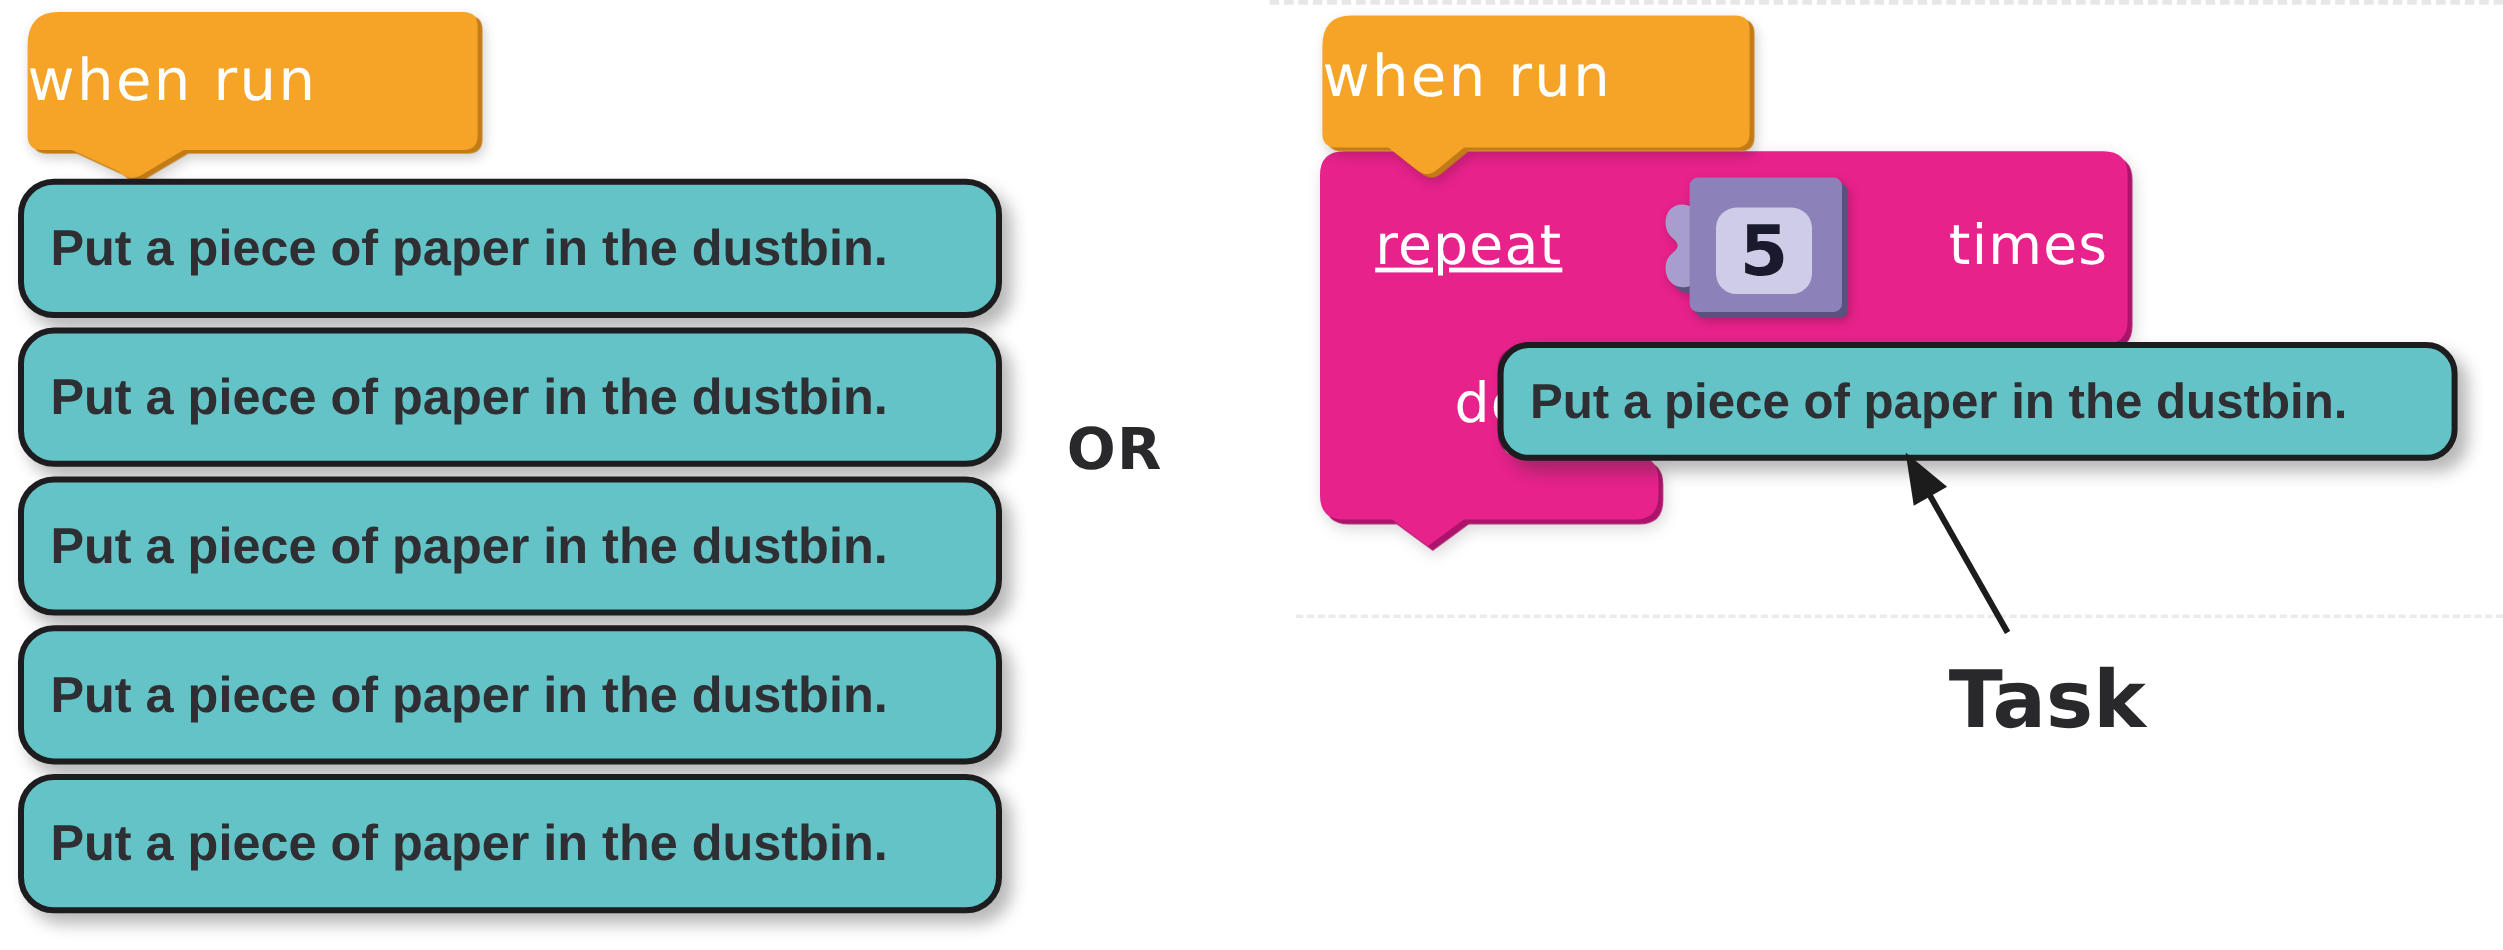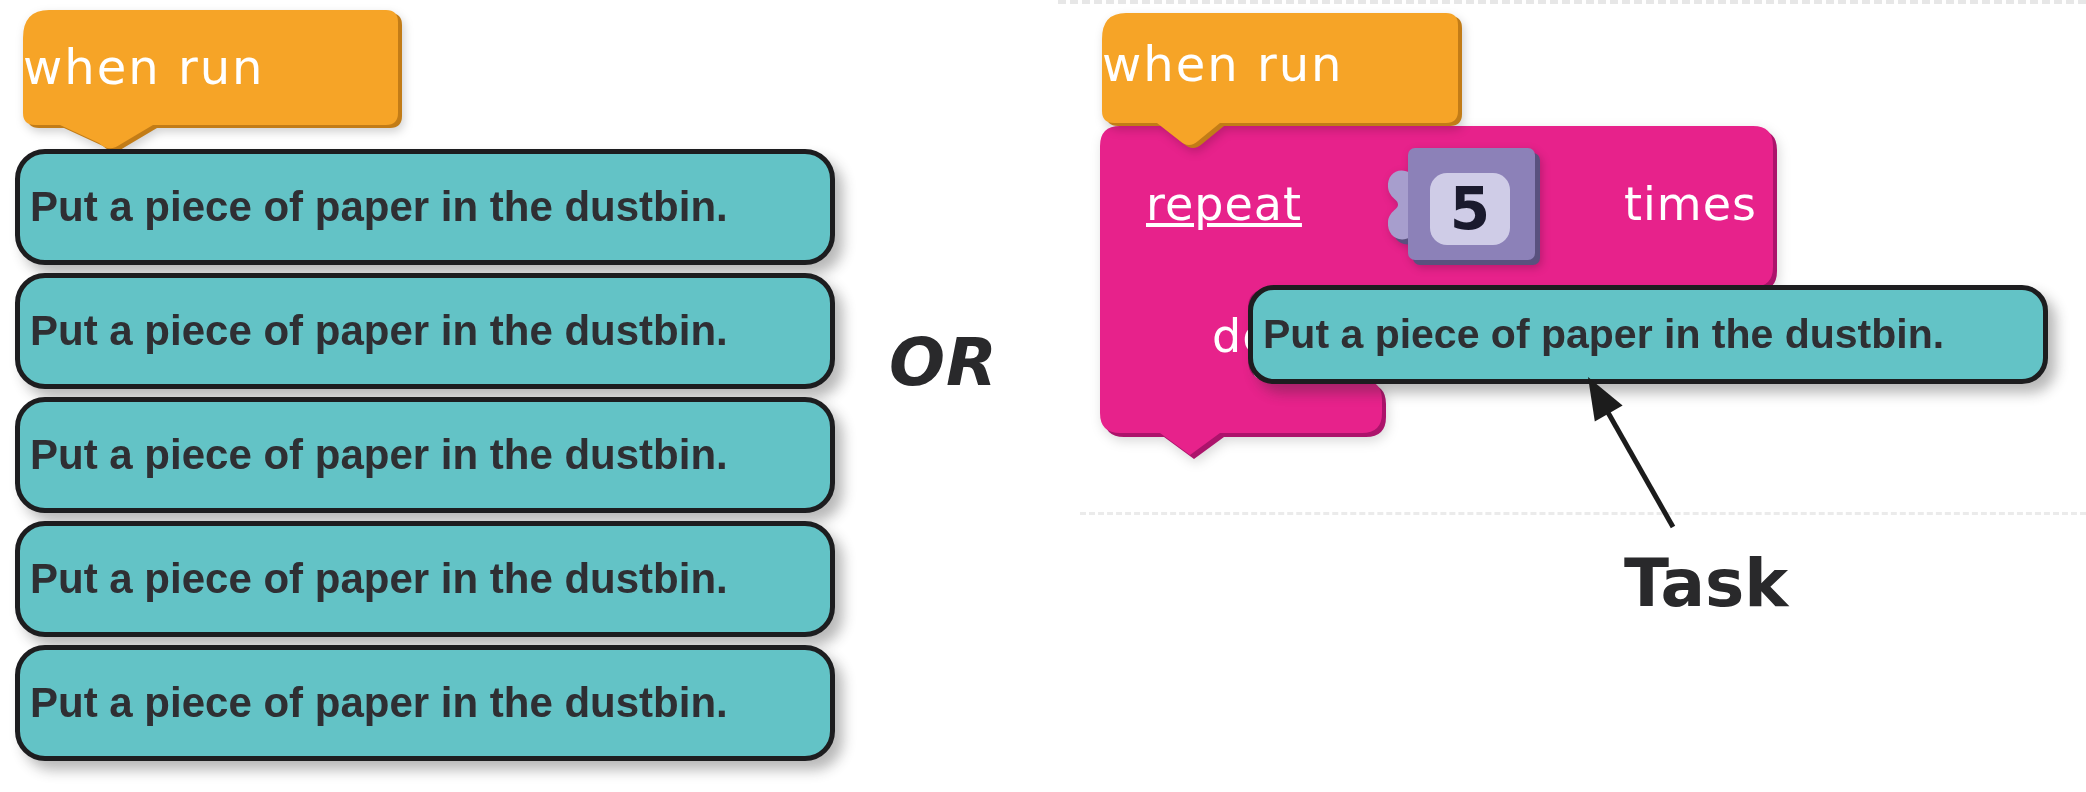--- a/index.html
+++ b/index.html
@@ -18,31 +18,31 @@
   .hat-label{position:absolute;z-index:4;color:var(--c-label_white,#fff);
              font-family:"DejaVu Sans",sans-serif;font-size:48px;letter-spacing:2px;
              line-height:56px;text-align:left;}
   .hat-label-left{left:23px;top:39px;width:375px;}
   .hat-label-right{left:1102px;top:36px;width:356px;}
 
   
   .cmd{position:absolute;box-sizing:border-box;z-index:2;
        background:var(--c-teal,#63C3C6);border:5px solid var(--c-block_border,#1D1D1F);
        border-radius:30px;display:flex;align-items:center;
-       padding-left:10px;padding-right:8px;
+       padding-left:22px;padding-right:8px;
        box-shadow:8px 9px 13px rgba(40,40,40,.33);
        font-size:42px;font-weight:bold;color:var(--c-text_dark,#2F2F33);}
   .cmd-left{left:15px;width:820px;height:116px;}
   .c1{top:149px;} .c2{top:273px;} .c3{top:397px;} .c4{top:521px;} .c5{top:645px;}
   .cmd-task{left:1248px;top:285px;width:800px;height:99px;border-radius:26px;z-index:4;font-size:41px;}
 
   
-  .or{position:absolute;left:889px;top:324px;z-index:3;
-      font-family:"DejaVu Sans",sans-serif;font-weight:bold;font-size:66px;
-      color:var(--c-annotation,#29292B);letter-spacing:1px;font-style:italic;}
+  .or{position:absolute;left:889px;top:347px;z-index:3;
+      font-family:"DejaVu Sans",sans-serif;font-weight:bold;font-size:48px;
+      color:var(--c-annotation,#29292B);letter-spacing:1px;}
 
   
   .repeat-svg{position:absolute;left:1100px;top:126px;z-index:1;overflow:visible;
       filter:drop-shadow(4px 4px 0 var(--c-pink_shadow,#AC136B)) drop-shadow(2px 4px 6px rgba(0,0,0,.15));}
   .repeat-svg path{fill:var(--c-pink,#E7228B);}
   .loop-label{position:absolute;z-index:4;color:var(--c-label_white,#fff);
       font-family:"DejaVu Sans",sans-serif;font-size:46px;letter-spacing:1px;line-height:56px;}
   .lbl-repeat{left:1146px;top:176px;text-decoration:underline;}
   .lbl-times{left:1580px;top:176px;margin-left:44px;}
   .lbl-do{left:1212px;top:308px;}

